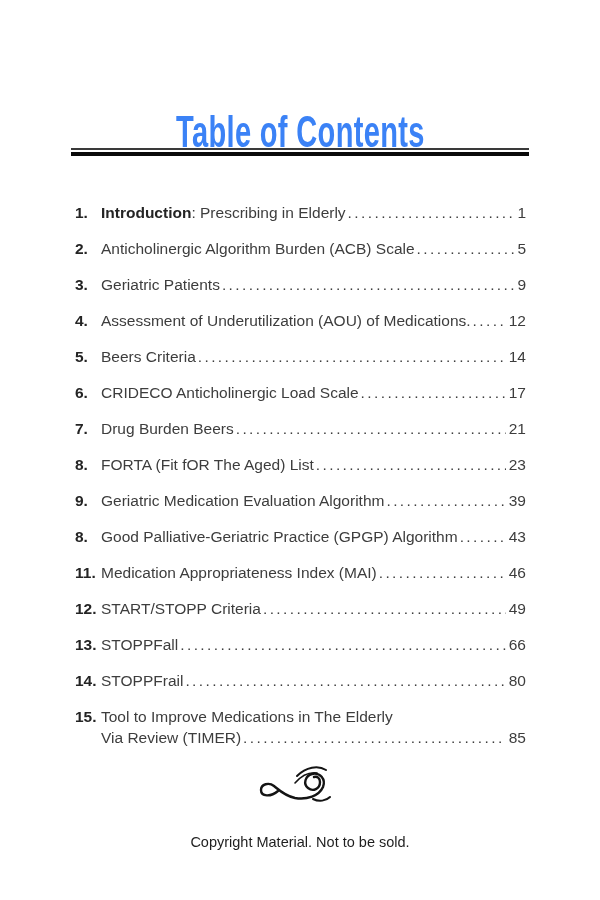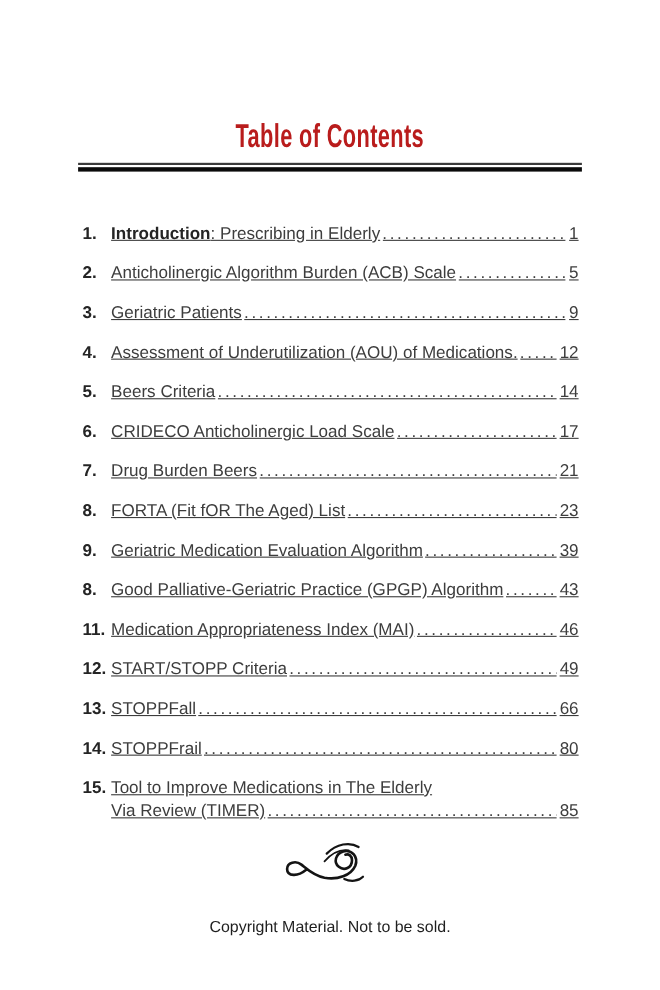--- a/index.html
+++ b/index.html
@@ -11,23 +11,23 @@
     overflow: hidden;
   }
   .page-inner {
     width: 458px;
     margin: 0 auto;
     padding-top: 110px;
   }
   
   .toc-title {
     text-align: center;
-    font-size: 30px;
+    font-size: 44px;
     font-weight: bold;
-    color: #b91c1c;
+    color: #3b82f6;
     line-height: 1;
     height: 36px;
   }
   .toc-title .condense {
     display: inline-block;
     transform: scaleX(0.66);
     transform-origin: center;
     letter-spacing: 0.5px;
     white-space: nowrap;
   }
@@ -36,21 +36,21 @@
   .title-rule-inner { height: 4px; background: #0a0a0a; }
   
   .toc-list { margin-top: 46px; font-size: 15.5px; }
   .entry { display: flex; margin-bottom: 15px; padding: 0 3px 0 4px; }
   .num {
     flex: 0 0 26px;
     font-weight: bold;
     color: #242424;
     line-height: 21px;
   }
-  .ebody { flex: 1 1 auto; min-width: 0; display: block; text-decoration: underline; }
+  .ebody { flex: 1 1 auto; min-width: 0; display: block; }
   .line { display: flex; align-items: baseline; line-height: 21px; }
   .etext { white-space: nowrap; }
   .strong { font-weight: bold; color: #242424; }
   .leader {
     flex: 1 1 auto;
     overflow: hidden;
     white-space: nowrap;
     margin-left: 2px;
     min-width: 8px;
   }

